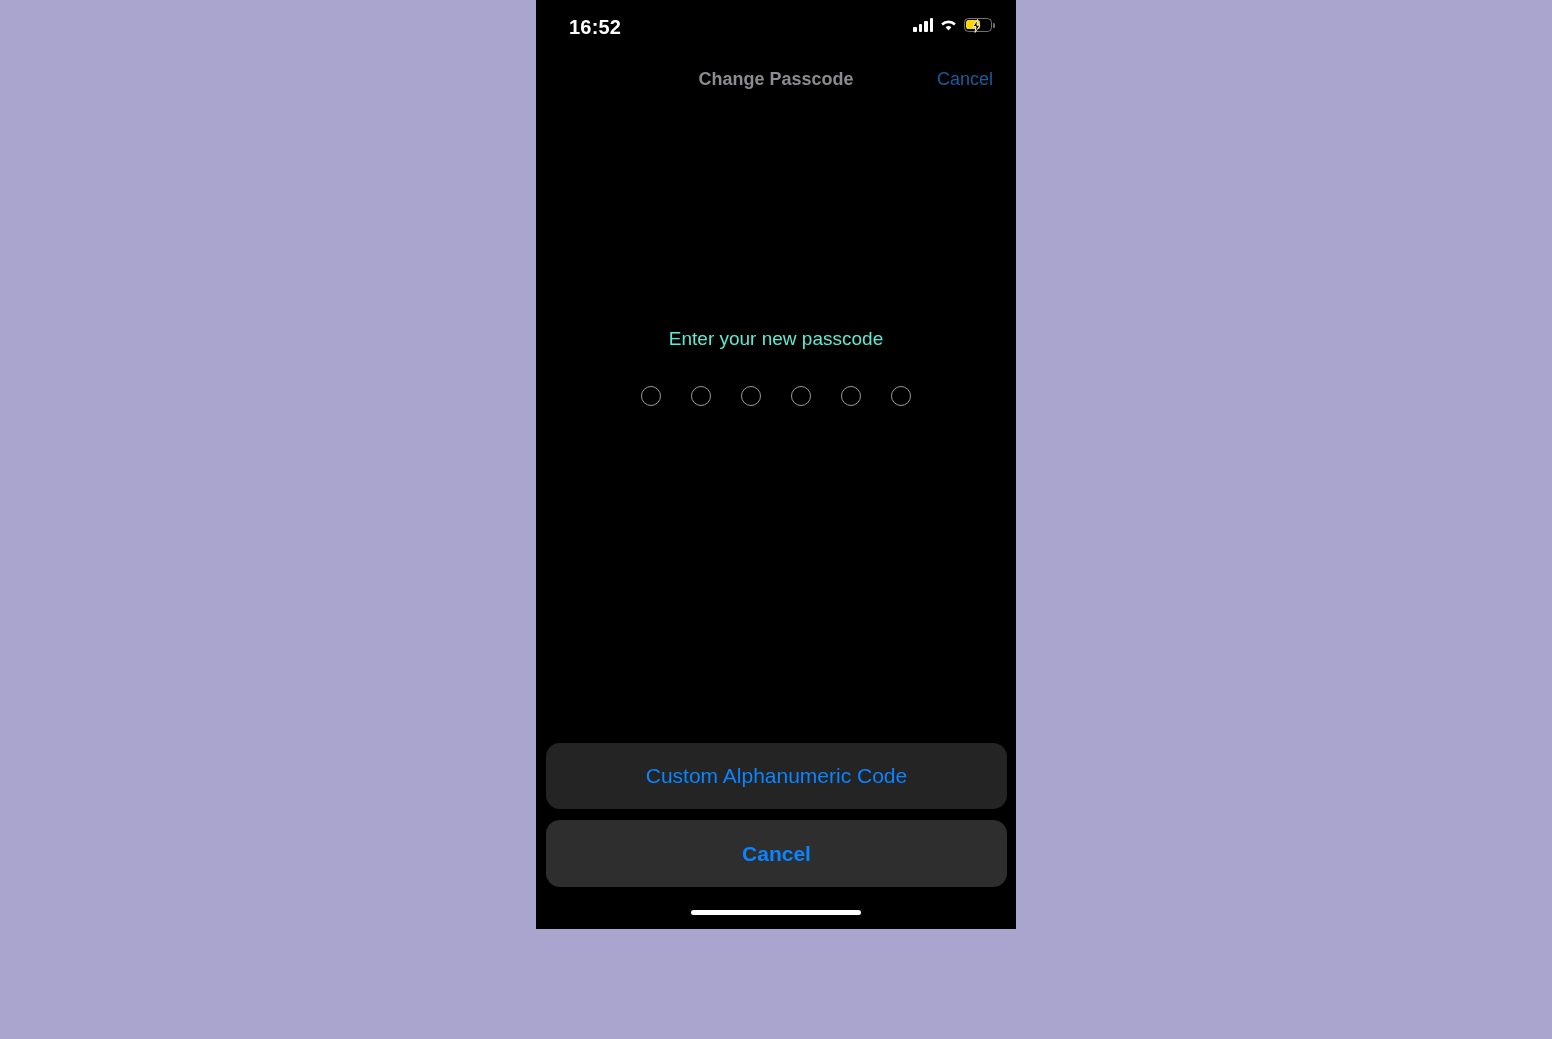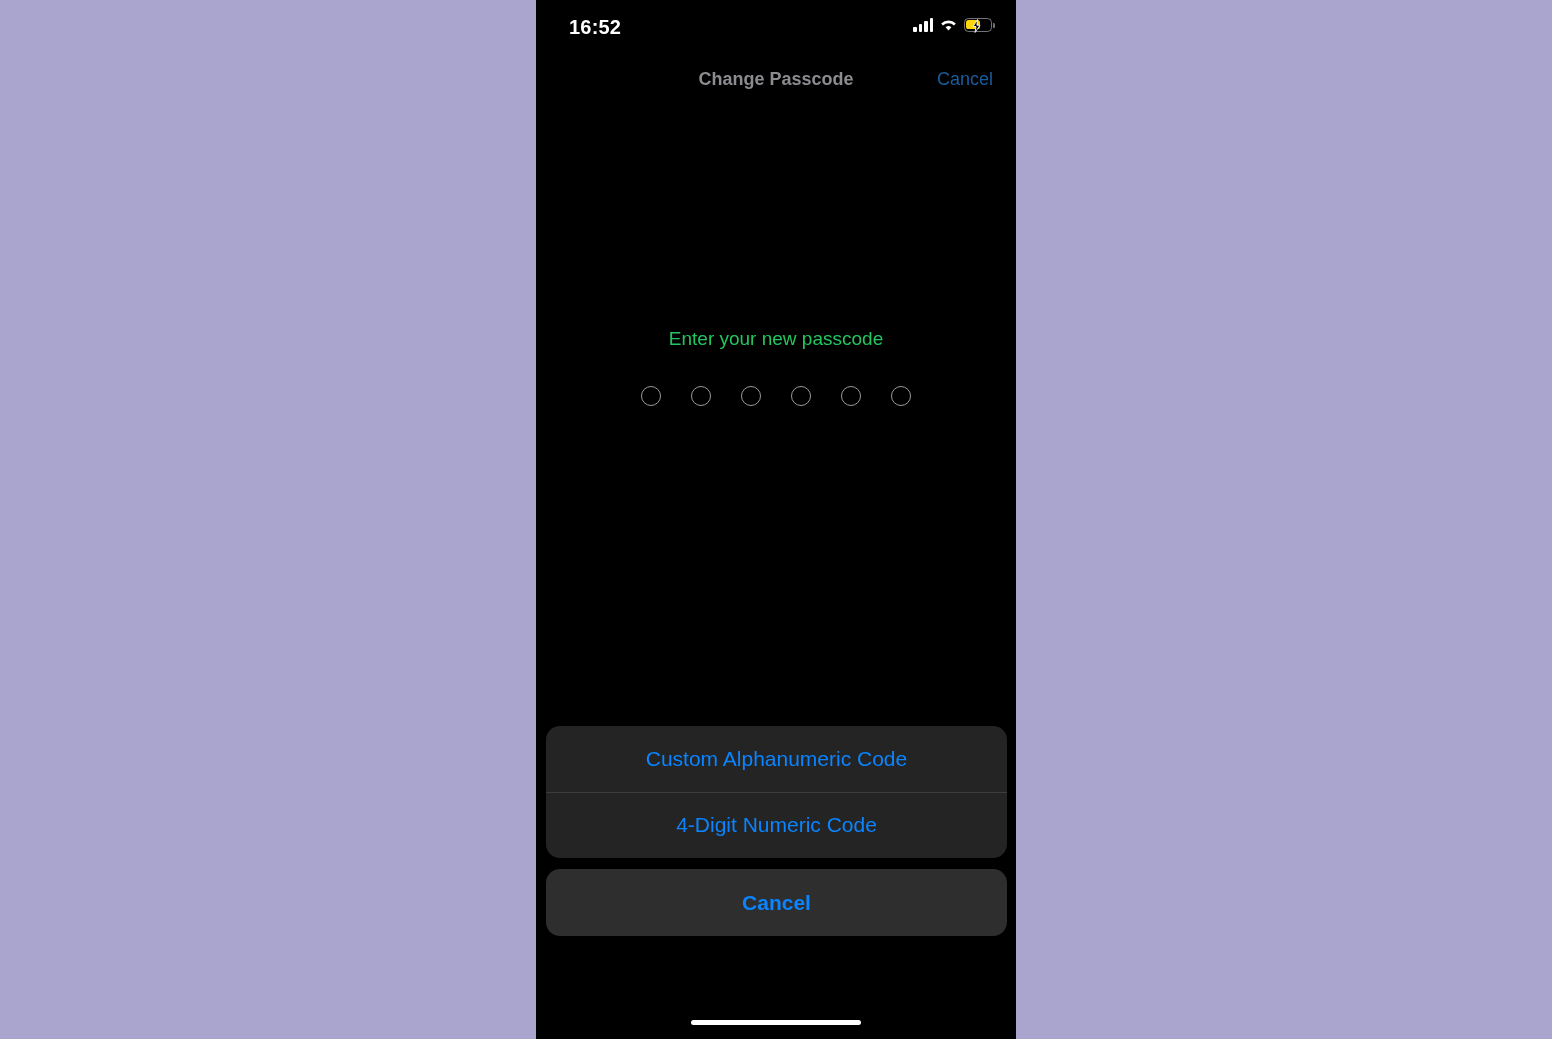--- a/index.html
+++ b/index.html
@@ -19,21 +19,21 @@
     width: 1552px;
     height: 1039px;
   }
 
   
   #phone {
     position: absolute;
     left: 536px;
     top: 0;
     width: 480px;
-    height: 1039px;
+    height: 929px;
     background: #000000;
     overflow: hidden;
   }
 
   
   .status-bar {
     position: absolute;
     left: 0;
     top: 0;
     width: 480px;
@@ -138,21 +138,21 @@
   }
 
   
   .prompt {
     position: absolute;
     left: 0;
     right: 0;
     top: 328px;
     text-align: center;
     font-size: 19px;
-    color: #22c55e;
+    color: #5eead4;
   }
   .dots {
     position: absolute;
     left: 0;
     right: 0;
     top: 386px;
     display: flex;
     justify-content: center;
     gap: 30px;
   }
@@ -179,20 +179,21 @@
     position: absolute;
     left: 546px - 536px;
     top: 726px;
     width: 461px;
     left: 10px;
   }
   .sheet-group {
     background: #242424;
     border-radius: 14px;
     overflow: hidden;
+    margin-top: 17px;
   }
   .sheet-item {
     height: 66px;
     line-height: 66px;
     text-align: center;
     font-size: 21px;
     color: #0a84ff;
     position: relative;
   }
   .sheet-item + .sheet-item::before {
@@ -271,21 +272,20 @@
       <span class="dot"></span>
       <span class="dot"></span>
       <span class="dot"></span>
       <span class="dot"></span>
     </div>
 
 
     <div class="action-sheet">
       <div class="sheet-group">
         <div class="sheet-item">Custom Alphanumeric Code</div>
-        <div class="sheet-item">4-Digit Numeric Code</div>
       </div>
       <div class="sheet-cancel">Cancel</div>
     </div>
 
     <div class="home-indicator"></div>
 
   </div>
 </div>
 
 </body></html>

